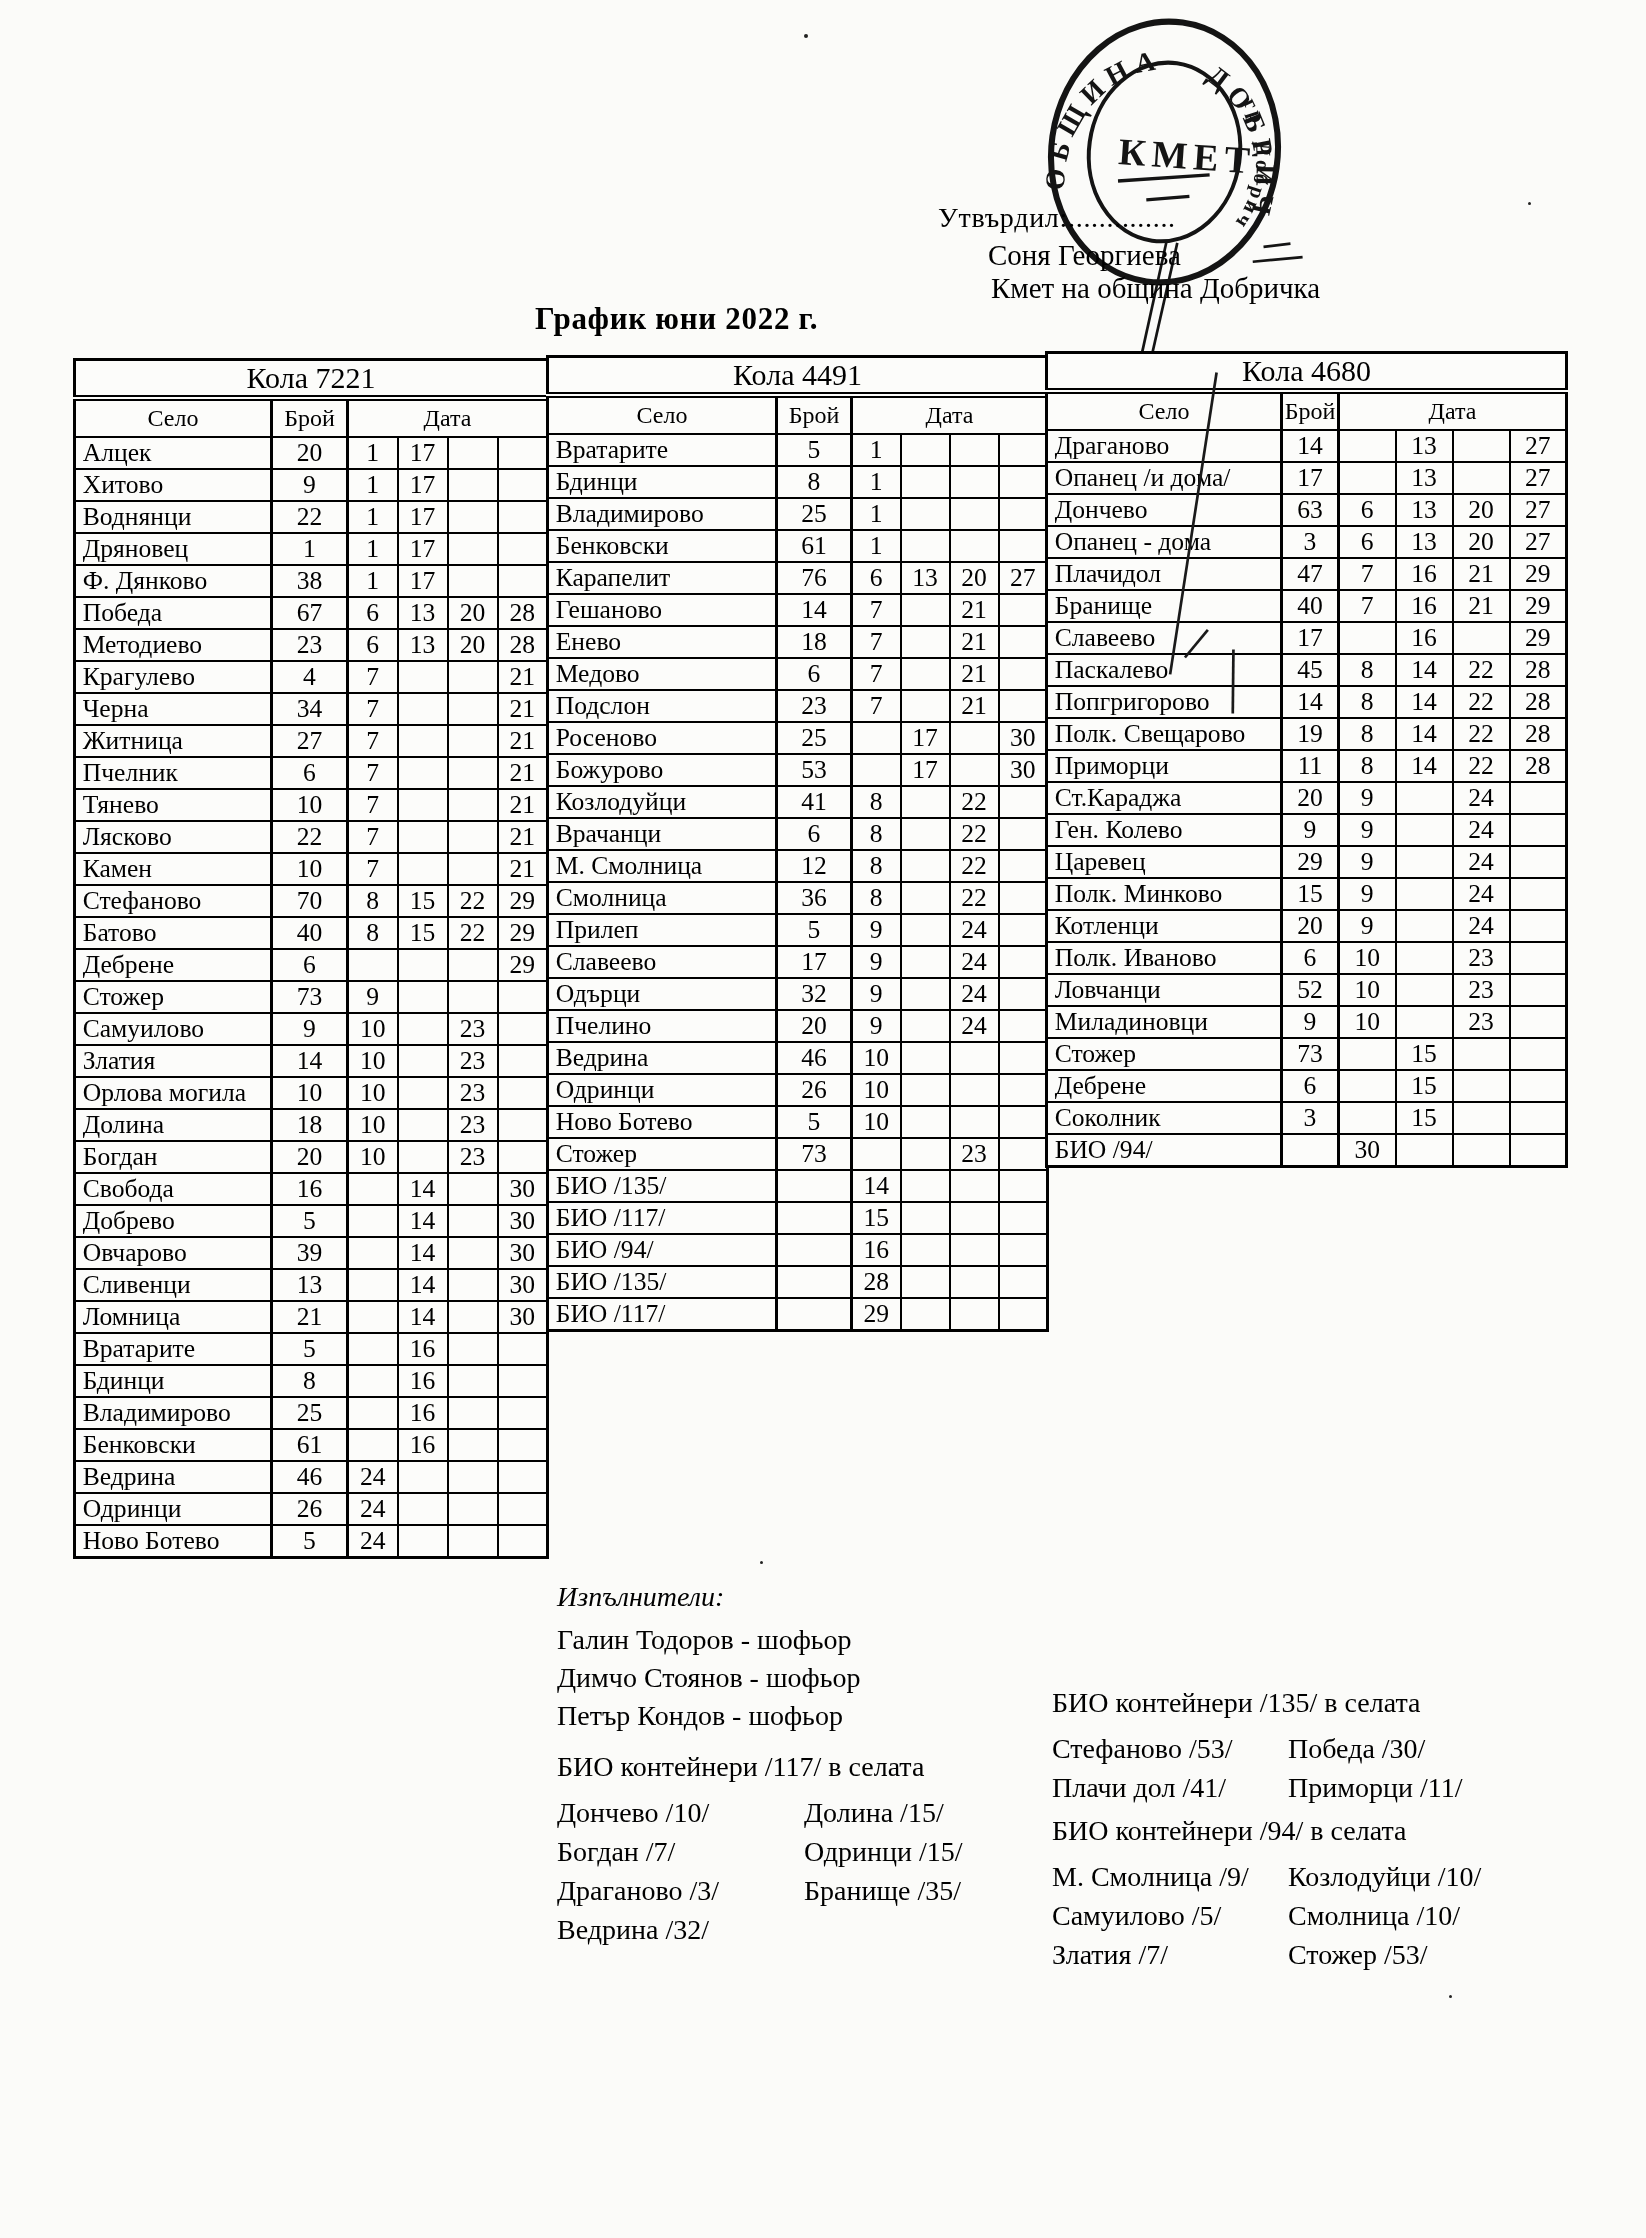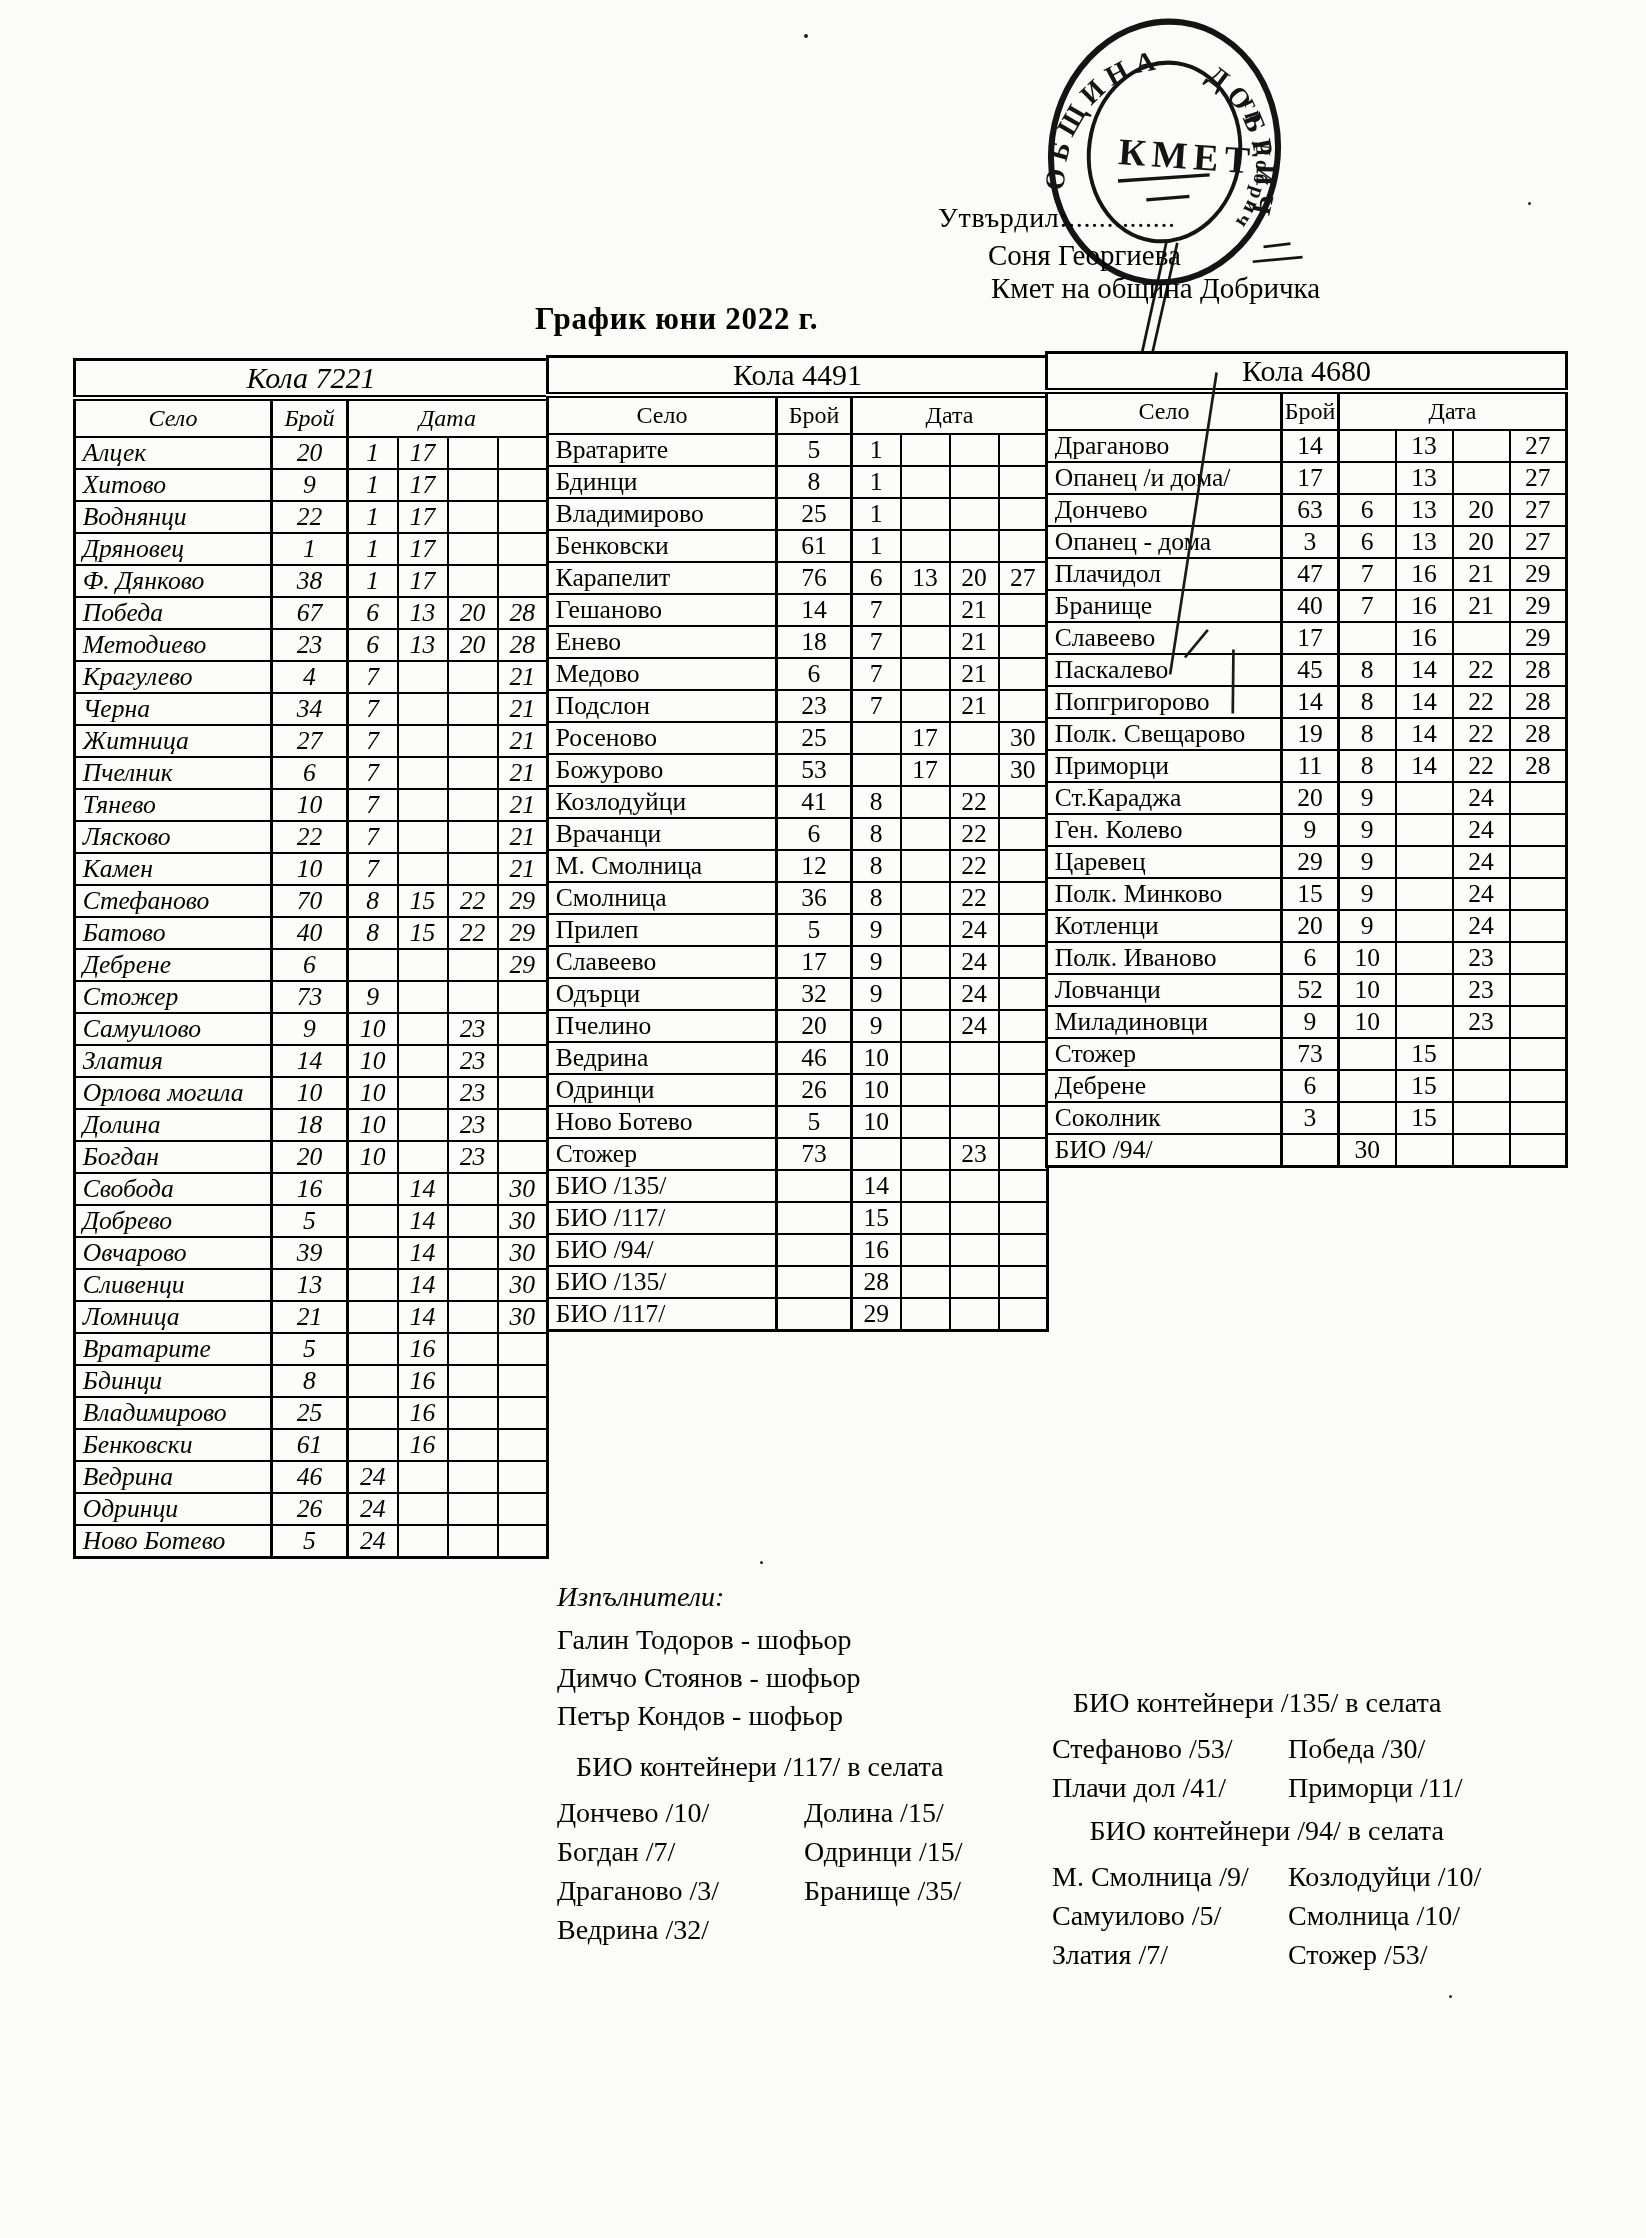--- a/index.html
+++ b/index.html
@@ -17,38 +17,38 @@
   
   .car-table{position:absolute; border-collapse:collapse; table-layout:fixed; background:#fcfcfa;}
   .car-table th,.car-table td{border:2px solid #000; overflow:hidden; white-space:nowrap; padding:0; font-weight:normal;}
   .car-table{border:3.4px solid #000;}
   .car-title{height:34px; font-size:30px; font-weight:bold; text-align:center; border-bottom:6px double #000 !important;}
   .h-village,.h-count,.h-date{height:35px; font-size:24px; font-weight:bold; text-align:center; border-bottom-width:2.7px !important;}
   .car-table tbody td{height:30px; font-size:25.6px;}
   td.village{text-align:left; padding-left:6.7px;}
   td.count,td.date{text-align:center;}
   td.count,th.h-count{border-left-width:3.4px; border-right-width:3.4px;}
-  .t1{left:73px;  top:358px; width:473px;font-style:italic;}
+  .t1{left:73px;  top:358px; width:473px;}
   .t2{left:546px;  top:355px; width:499px;}
   .t3{left:1045px; top:351px; width:522px;}
   .t1 col.c-v{width:197px;} .t1 col.c-c{width:76px;} .t1 col.c-d{width:50px;}
   .t2 col.c-v{width:229px;} .t2 col.c-c{width:75px;} .t2 col.c-d{width:49px;}
   .t3 col.c-v{width:235px;} .t3 col.c-c{width:57px;}  .t3 col.c-d{width:57px;}
 
   
   .exec{left:557px; top:1581px; font-size:28px;}
   .exec-title{margin-bottom:10.8px;font-style:italic;}
   .exec-line{height:38px;font-family:Liberation Serif, serif;}
 
   
   .note{font-size:28px;}
   .n135{left:1052px; top:1687px;}
   .n117{left:557px;  top:1751px;}
   .n94{left:1052px;  top:1815px;}
-  .note-title{margin-bottom:13.5px;text-align:center;}
+  .note-title{margin-bottom:13.5px;}
   .note-cols{display:flex;}
   .col-left{width:236px;}
   .n117 .col-left{width:247px;}
   .note-line{height:39px;}
 
   .speck{position:absolute; background:#222; border-radius:50%;}
 </style>
 </head>
 <body>
 

